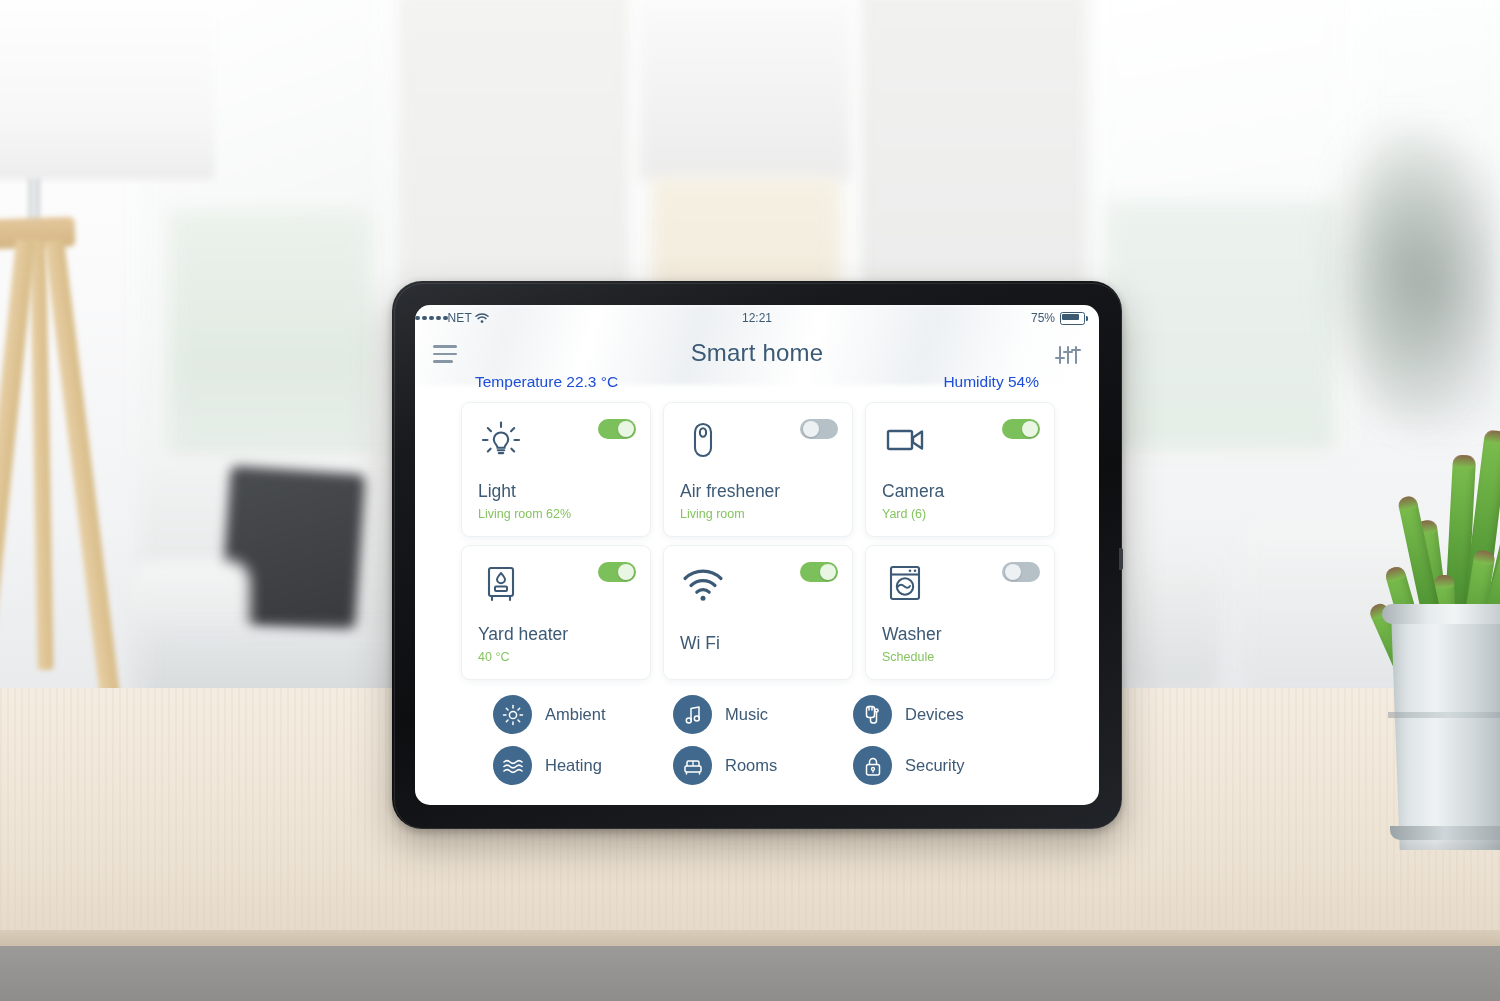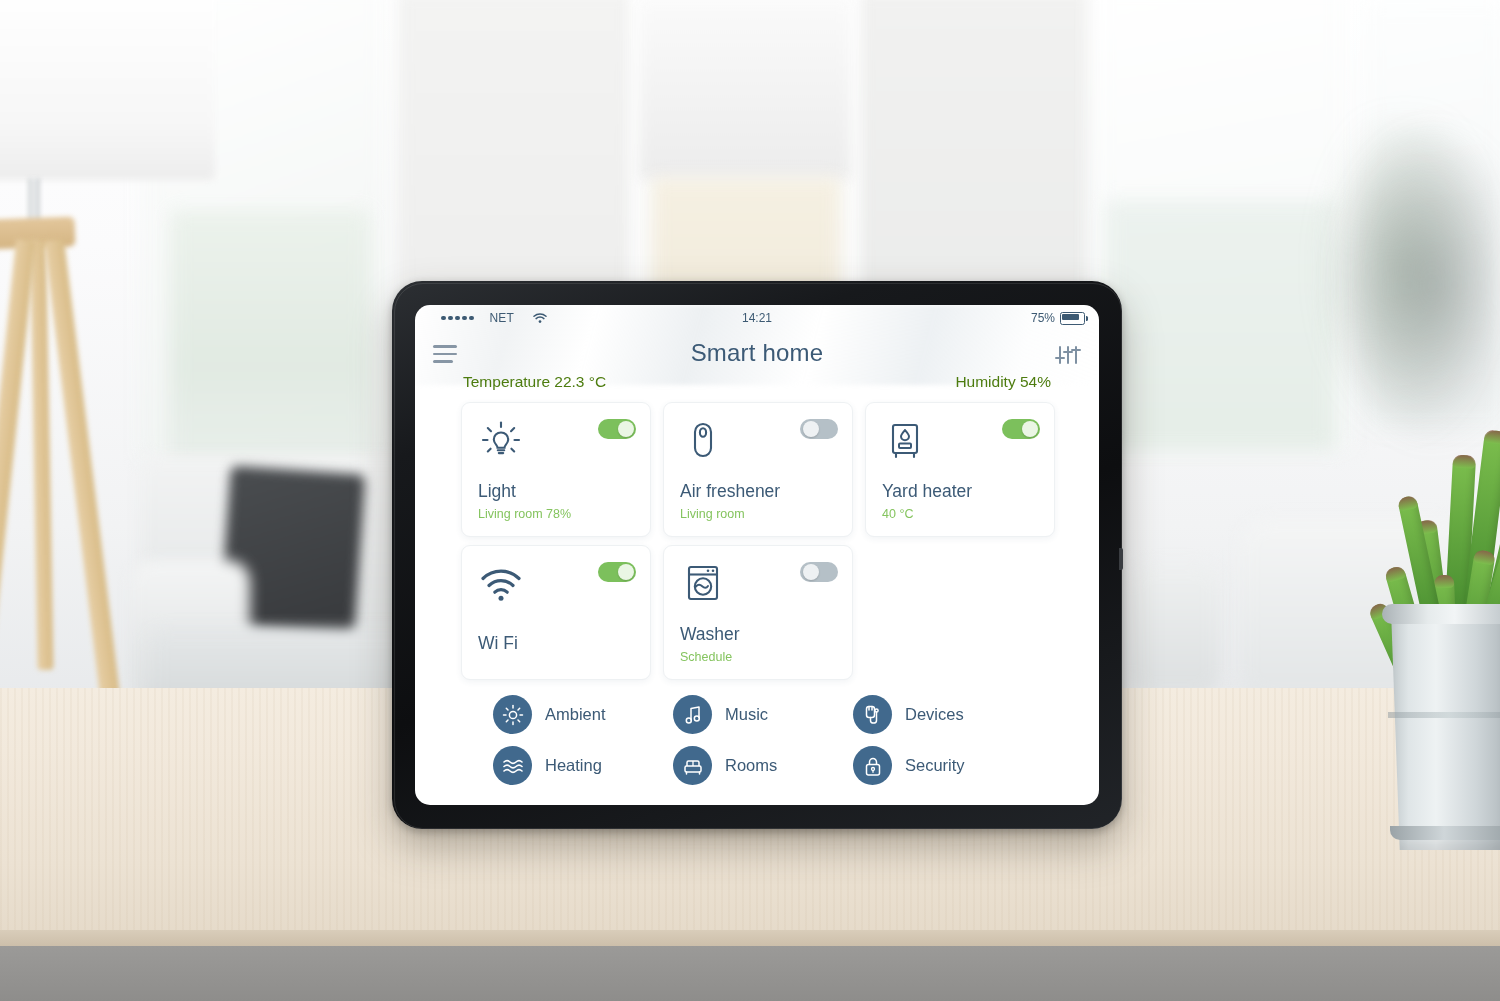--- a/index.html
+++ b/index.html
@@ -139,21 +139,21 @@
       rgba(222,228,232,.55) 41%,
       rgba(255,255,255,.15) 58%,
       rgba(226,232,236,.62) 74%,
       rgba(248,250,251,.3) 88%,
       rgba(255,255,255,0) 100%);
     filter:blur(2px);}
 
   
   .statusbar{position:absolute;left:0;top:0;width:684px;height:26px;
     display:flex;align-items:center;color:#3d5a73;font-size:11.5px;}
-  .sb-left{position:absolute;left:26px;display:flex;align-items:center;gap:16px;}
+  .sb-left{position:absolute;left:0;display:flex;align-items:center;gap:0;}
   .dots{display:flex;gap:2.5px;align-items:center;}
   .dots i{width:4.5px;height:4.5px;border-radius:50%;background:#3d5a73;display:block;}
   .sb-net{font-size:12px;letter-spacing:.2px;color:#3d5a73;}
   .sb-time{position:absolute;left:0;width:684px;text-align:center;font-size:12px;color:#3d5a73;}
   .sb-right{position:absolute;right:14px;display:flex;align-items:center;gap:5px;}
   .sb-batt-text{font-size:12px;color:#3d5a73;}
   .batt{width:23px;height:11px;border:1.4px solid #3d5a73;border-radius:2.5px;position:relative;}
   .batt::after{content:"";position:absolute;right:-4px;top:3px;width:2.2px;height:5px;
     background:#3d5a73;border-radius:0 1.5px 1.5px 0;}
   .batt i{position:absolute;left:1.2px;top:1.2px;height:6.2px;width:75%;background:#3d5a73;border-radius:1px;display:block;}
@@ -164,22 +164,22 @@
   .hamburger span{display:block;height:2.6px;background:#8796a5;border-radius:2px;margin-bottom:5px;}
   .hamburger span:nth-child(1){width:24px;}
   .hamburger span:nth-child(2){width:24px;}
   .hamburger span:nth-child(3){width:20px;}
   .apptitle{position:absolute;left:0;top:8px;width:684px;text-align:center;
     font-size:24px;color:#3c5a76;letter-spacing:.2px;}
   .eq{position:absolute;right:18px;top:13px;width:26px;height:22px;cursor:pointer;}
 
   
   .sensors{position:absolute;left:0;top:68px;width:684px;display:flex;
-    justify-content:space-between;padding:0 48px;box-sizing:border-box;
-    font-size:15.5px;color:#4d7c0f;}
+    justify-content:space-between;padding:0 60px;box-sizing:border-box;
+    font-size:15.5px;color:#1d4ed8;}
 
   
   .grid{position:absolute;left:46px;top:97px;width:594px;
     display:grid;grid-template-columns:repeat(3,190px);gap:8px 12px;}
   .card{width:190px;height:135px;background:#fff;border:1px solid #eef1f3;
     border-radius:9px;box-shadow:0 2px 6px rgba(60,90,118,.07);
     position:relative;box-sizing:border-box;cursor:pointer;}
   .card-icon{position:absolute;left:16px;top:14px;width:46px;height:46px;
     color:#3c5a76;display:flex;align-items:center;justify-content:center;}
   .toggle{position:absolute;right:14px;top:16px;width:38px;height:20px;border-radius:11px;
@@ -281,21 +281,21 @@
       </span>
       <span class="sb-net">NET</span>
       <span style="margin-left:3px;">
         <svg width="14" height="11" viewBox="0 0 14 11">
           <path d="M1 3.2C2.7 1.7 4.75 0.9 7 0.9s4.3 0.8 6 2.3" stroke="#3d5a73" stroke-width="1.5" fill="none" stroke-linecap="round"></path>
           <path d="M3.1 5.6C4.2 4.6 5.55 4.1 7 4.1s2.8 0.5 3.9 1.5" stroke="#3d5a73" stroke-width="1.5" fill="none" stroke-linecap="round"></path>
           <circle cx="7" cy="8.6" r="1.35" fill="#3d5a73"></circle>
         </svg>
       </span>
     </div>
-    <div class="sb-time">14:21</div>
+    <div class="sb-time">12:21</div>
     <div class="sb-right">
       <span class="sb-batt-text">75%</span>
       <span class="batt">
           <i style="width: 75%;"></i>
         </span>
     </div>
   </div>
 
   <div class="apphead">
     <div class="hamburger">
@@ -337,37 +337,50 @@
             <line x1="35.5" y1="22" x2="40" y2="22"></line>
             <line x1="8.8" y1="33.5" x2="11.6" y2="30.7"></line>
             <line x1="35.2" y1="33.5" x2="32.4" y2="30.7"></line>
           </g>
         </svg>
       </div>
       <div class="toggle on">
           <i></i>
         </div>
       <div class="card-title">Light</div>
-      <div class="card-sub">Living room 78%</div>
+      <div class="card-sub">Living room 62%</div>
     </div>
 
     <div class="card">
       <div class="card-icon">
         <svg width="44" height="44" viewBox="0 0 44 44">
           <rect x="14" y="6" width="16" height="32" rx="8" stroke="#3c5a76" stroke-width="2.1" fill="none"></rect>
           <ellipse cx="22" cy="14.5" rx="3.1" ry="4.3" stroke="#3c5a76" stroke-width="2.1" fill="none"></ellipse>
         </svg>
       </div>
       <div class="toggle off">
           <i></i>
         </div>
       <div class="card-title">Air freshener</div>
       <div class="card-sub">Living room</div>
     </div>
 
+    <div class="card">
+      <div class="card-icon">
+        <svg width="44" height="44" viewBox="0 0 44 44">
+          <rect x="5" y="13" width="24" height="18" rx="1.5" stroke="#3c5a76" stroke-width="2.4" fill="none"></rect>
+          <path d="M30 19.5L39 13.5v17L30 24.5z" stroke="#3c5a76" stroke-width="2.4" fill="none" stroke-linejoin="round"></path>
+        </svg>
+      </div>
+      <div class="toggle on">
+          <i></i>
+        </div>
+      <div class="card-title">Camera</div>
+      <div class="card-sub">Yard (6)</div>
+    </div>
 
     <div class="card">
       <div class="card-icon">
         <svg width="44" height="44" viewBox="0 0 44 44">
           <rect x="10" y="7" width="24" height="28" rx="2" stroke="#3c5a76" stroke-width="2.1" fill="none"></rect>
           <path d="M22 12c2.6 3 4 4.6 4 6.3a4 4 0 0 1-8 0c0-1.7 1.4-3.3 4-6.3z" stroke="#3c5a76" stroke-width="2" fill="none" stroke-linejoin="round"></path>
           <rect x="16" y="25.5" width="12" height="4.5" rx="1" stroke="#3c5a76" stroke-width="2" fill="none"></rect>
           <line x1="13" y1="35" x2="13" y2="39" stroke="#3c5a76" stroke-width="2.1" stroke-linecap="round"></line>
           <line x1="31" y1="35" x2="31" y2="39" stroke="#3c5a76" stroke-width="2.1" stroke-linecap="round"></line>
         </svg>

